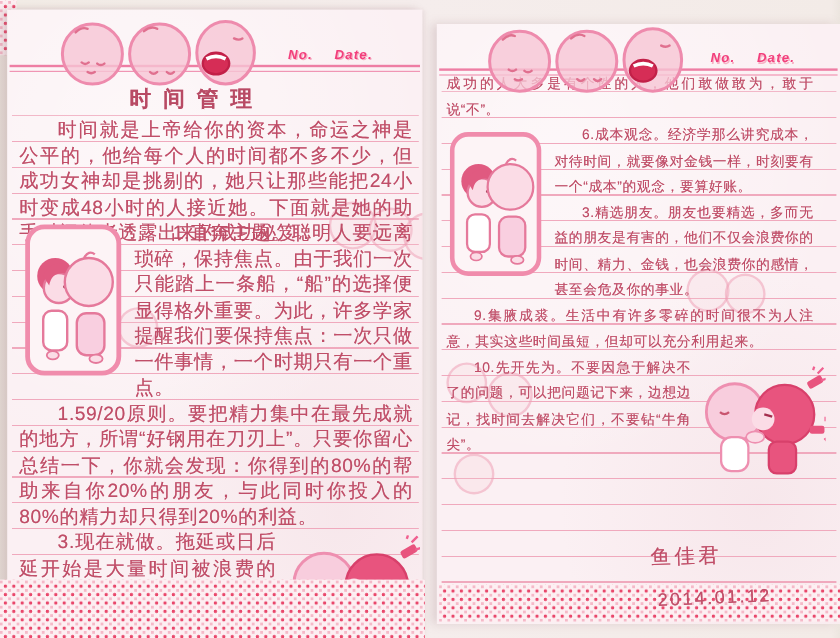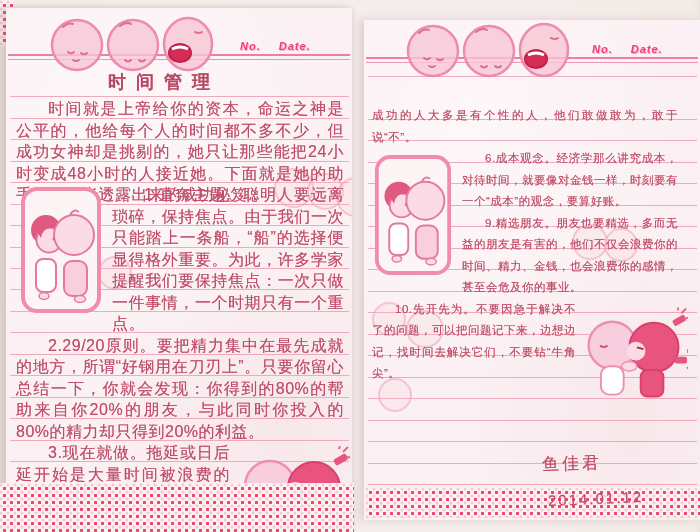--- a/index.html
+++ b/index.html
@@ -107,21 +107,21 @@
             <path d="M50 29 q4 -7 9 -3" fill="none" stroke="#e5799b" stroke-width="2"></path>
             <rect x="16" y="73" width="20" height="33" rx="7" fill="#ffffff" stroke="#e5799b" stroke-width="2"></rect>
             <rect x="44" y="75" width="23" height="35" rx="8" fill="#f9cfe0" stroke="#e5799b" stroke-width="2"></rect>
             <ellipse cx="24" cy="110" rx="5" ry="3.5" fill="#fbdce6" stroke="#e5799b" stroke-width="1.5"></ellipse>
             <ellipse cx="60" cy="113" rx="5.5" ry="3.5" fill="#fbdce6" stroke="#e5799b" stroke-width="1.5"></ellipse>
           </svg>
         </span>
         <span>1.直奔主题。聪明人要远离琐碎，保持焦点。由于我们一次只能踏上一条船，“船”的选择便显得格外重要。为此，许多学家提醒我们要保持焦点：一次只做一件事情，一个时期只有一个重点。</span>
       </p>
       <p class="item">
-        <span>2.29/20原则。要把精力集中在最先成就的地方，所谓“好钢用在刀刃上”。只要你留心总结一下，你就会发现：你得到的80%的帮助来自你20%的朋友，与此同时你投入的80%的精力却只得到20%的利益。</span>
+        <span>1.59/20原则。要把精力集中在最先成就的地方，所谓“好钢用在刀刃上”。只要你留心总结一下，你就会发现：你得到的80%的帮助来自你20%的朋友，与此同时你投入的80%的精力却只得到20%的利益。</span>
       </p>
       <p class="item">
         <span class="float-box fr" style="width:112px;height:96px;margin:4px -6px 0 8px;">
           <svg width="112" height="96" viewBox="0 0 112 96">
             <circle cx="32" cy="40" r="25" fill="#f8cddd" stroke="#ee8fb0" stroke-width="2.5"></circle>
             <path d="M19 40 q4 3.5 8 0" fill="none" stroke="#c9556f" stroke-width="2"></path>
             <rect x="20" y="62" width="24" height="30" rx="9" fill="#ffffff" stroke="#ee8fb0" stroke-width="2"></rect>
             <circle cx="76" cy="42" r="26" fill="#e8547e" stroke="#d8406b" stroke-width="2"></circle>
             <circle cx="57" cy="46" r="10" fill="#fbdce6"></circle>
             <path d="M58 42 l7 2" stroke="#a42d4d" stroke-width="2"></path>
@@ -173,21 +173,21 @@
     </div>
 
     <div class="lines" style="top:56px;height:412px;"></div>
 
     <div class="wm" style="left:208px;top:204px;width:32px;height:32px;"></div>
     <div class="wm" style="left:240px;top:208px;width:30px;height:30px;"></div>
     <div class="wm" style="left:8px;top:282px;width:30px;height:30px;"></div>
     <div class="wm" style="left:42px;top:290px;width:34px;height:34px;"></div>
     <div class="wm" style="left:14px;top:358px;width:30px;height:30px;"></div>
 
-    <div class="flow flow-r hw" style="top:40px;left:8px;right:22px;margin-top:45px;">
+    <div class="flow flow-r hw" style="top:40px;left:8px;right:22px;">
       <p class="item noindent">
         <span>成功的人大多是有个性的人，他们敢做敢为，敢于说“不”。</span>
       </p>
       <p class="item">
         <span class="float-box fl" style="width:78px;height:130px;margin:2px 10px 2px 2px;">
           <svg width="78" height="130" viewBox="0 0 82 128">
             <rect x="3" y="3" width="76" height="122" rx="14" fill="#fdf4f6" stroke="#f08cac" stroke-width="4"></rect>
             <circle cx="26" cy="44" r="15" fill="#e05a80"></circle>
             <circle cx="29" cy="54" r="12.5" fill="#fbdce6" stroke="#e5799b" stroke-width="2"></circle>
             <path d="M16 44 q4 -12 17 -10 l2 8 q-12 -2 -14 10 Z" fill="#e05a80"></path>
@@ -196,21 +196,24 @@
             <path d="M50 29 q4 -7 9 -3" fill="none" stroke="#e5799b" stroke-width="2"></path>
             <rect x="16" y="73" width="20" height="33" rx="7" fill="#ffffff" stroke="#e5799b" stroke-width="2"></rect>
             <rect x="44" y="75" width="23" height="35" rx="8" fill="#f9cfe0" stroke="#e5799b" stroke-width="2"></rect>
             <ellipse cx="24" cy="110" rx="5" ry="3.5" fill="#fbdce6" stroke="#e5799b" stroke-width="1.5"></ellipse>
             <ellipse cx="60" cy="113" rx="5.5" ry="3.5" fill="#fbdce6" stroke="#e5799b" stroke-width="1.5"></ellipse>
           </svg>
         </span>
         <span>6.成本观念。经济学那么讲究成本，对待时间，就要像对金钱一样，时刻要有一个“成本”的观念，要算好账。</span>
       </p>
       <p class="item">
-        <span>9.精选朋友。朋友也要精选，多而无益的朋友是有害的，他们不仅会浪费你的时间、精力、金钱，也会浪费你的感情，甚至会危及你的事业。</span>
+        <span>3.精选朋友。朋友也要精选，多而无益的朋友是有害的，他们不仅会浪费你的时间、精力、金钱，也会浪费你的感情，甚至会危及你的事业。</span>
+      </p>
+      <p class="item">
+        <span>9.集腋成裘。生活中有许多零碎的时间很不为人注意，其实这些时间虽短，但却可以充分利用起来。</span>
       </p>
       <p class="item">
         <span class="float-box fr" style="width:106px;height:108px;margin:0 -10px 0 6px;">
           <svg width="106" height="108" viewBox="0 0 112 96">
             <circle cx="32" cy="40" r="25" fill="#f8cddd" stroke="#ee8fb0" stroke-width="2.5"></circle>
             <path d="M19 40 q4 3.5 8 0" fill="none" stroke="#c9556f" stroke-width="2"></path>
             <rect x="20" y="62" width="24" height="30" rx="9" fill="#ffffff" stroke="#ee8fb0" stroke-width="2"></rect>
             <circle cx="76" cy="42" r="26" fill="#e8547e" stroke="#d8406b" stroke-width="2"></circle>
             <circle cx="57" cy="46" r="10" fill="#fbdce6"></circle>
             <path d="M58 42 l7 2" stroke="#a42d4d" stroke-width="2"></path>

